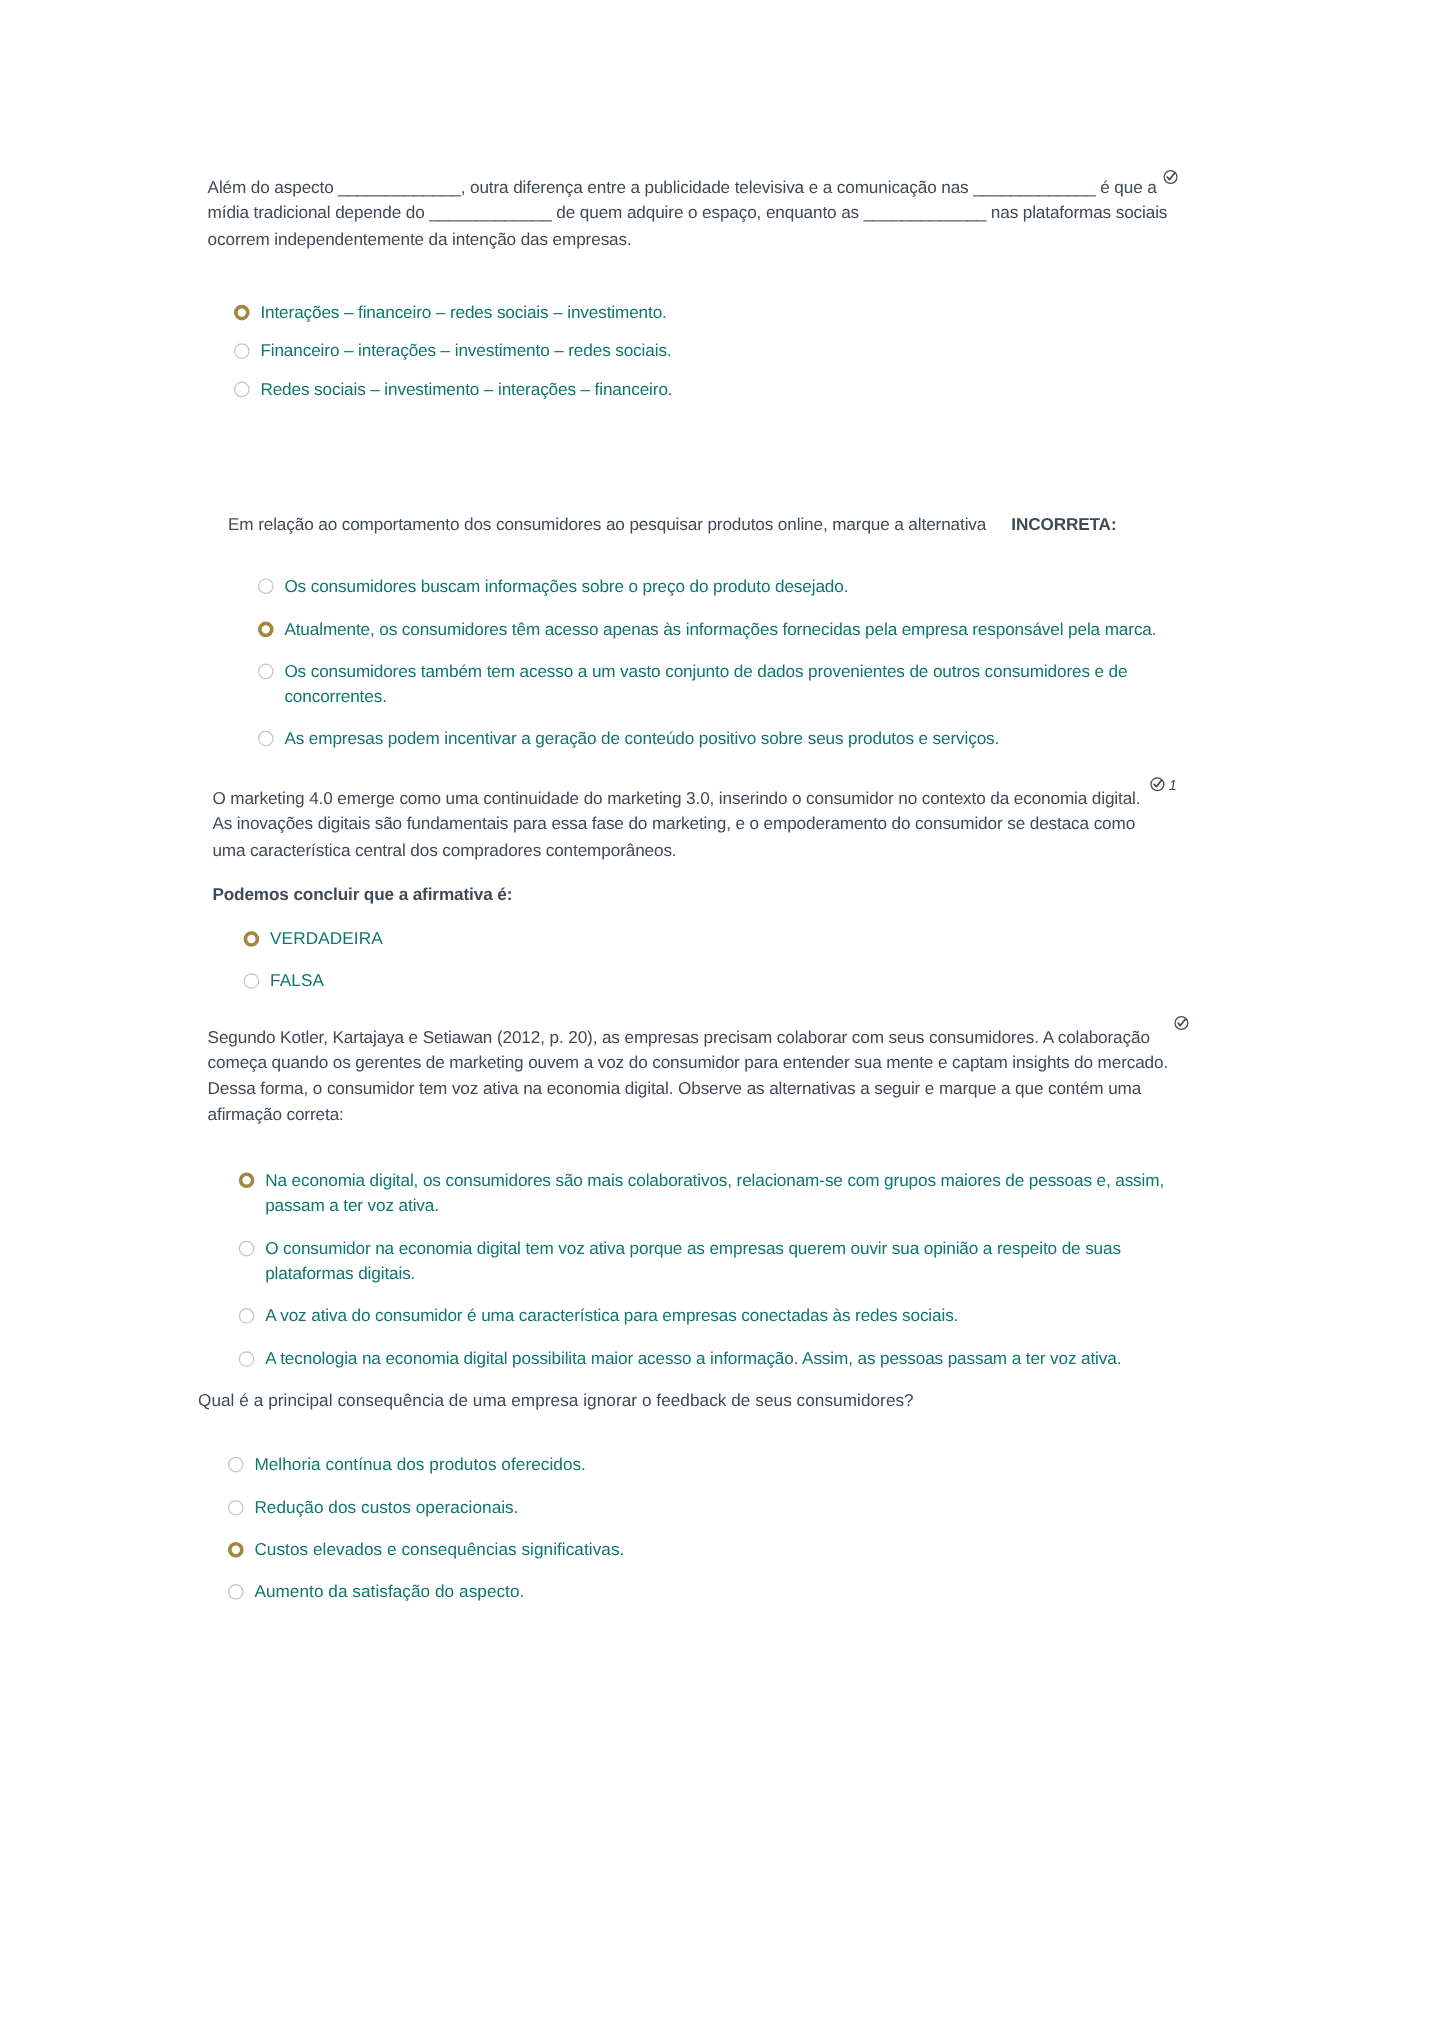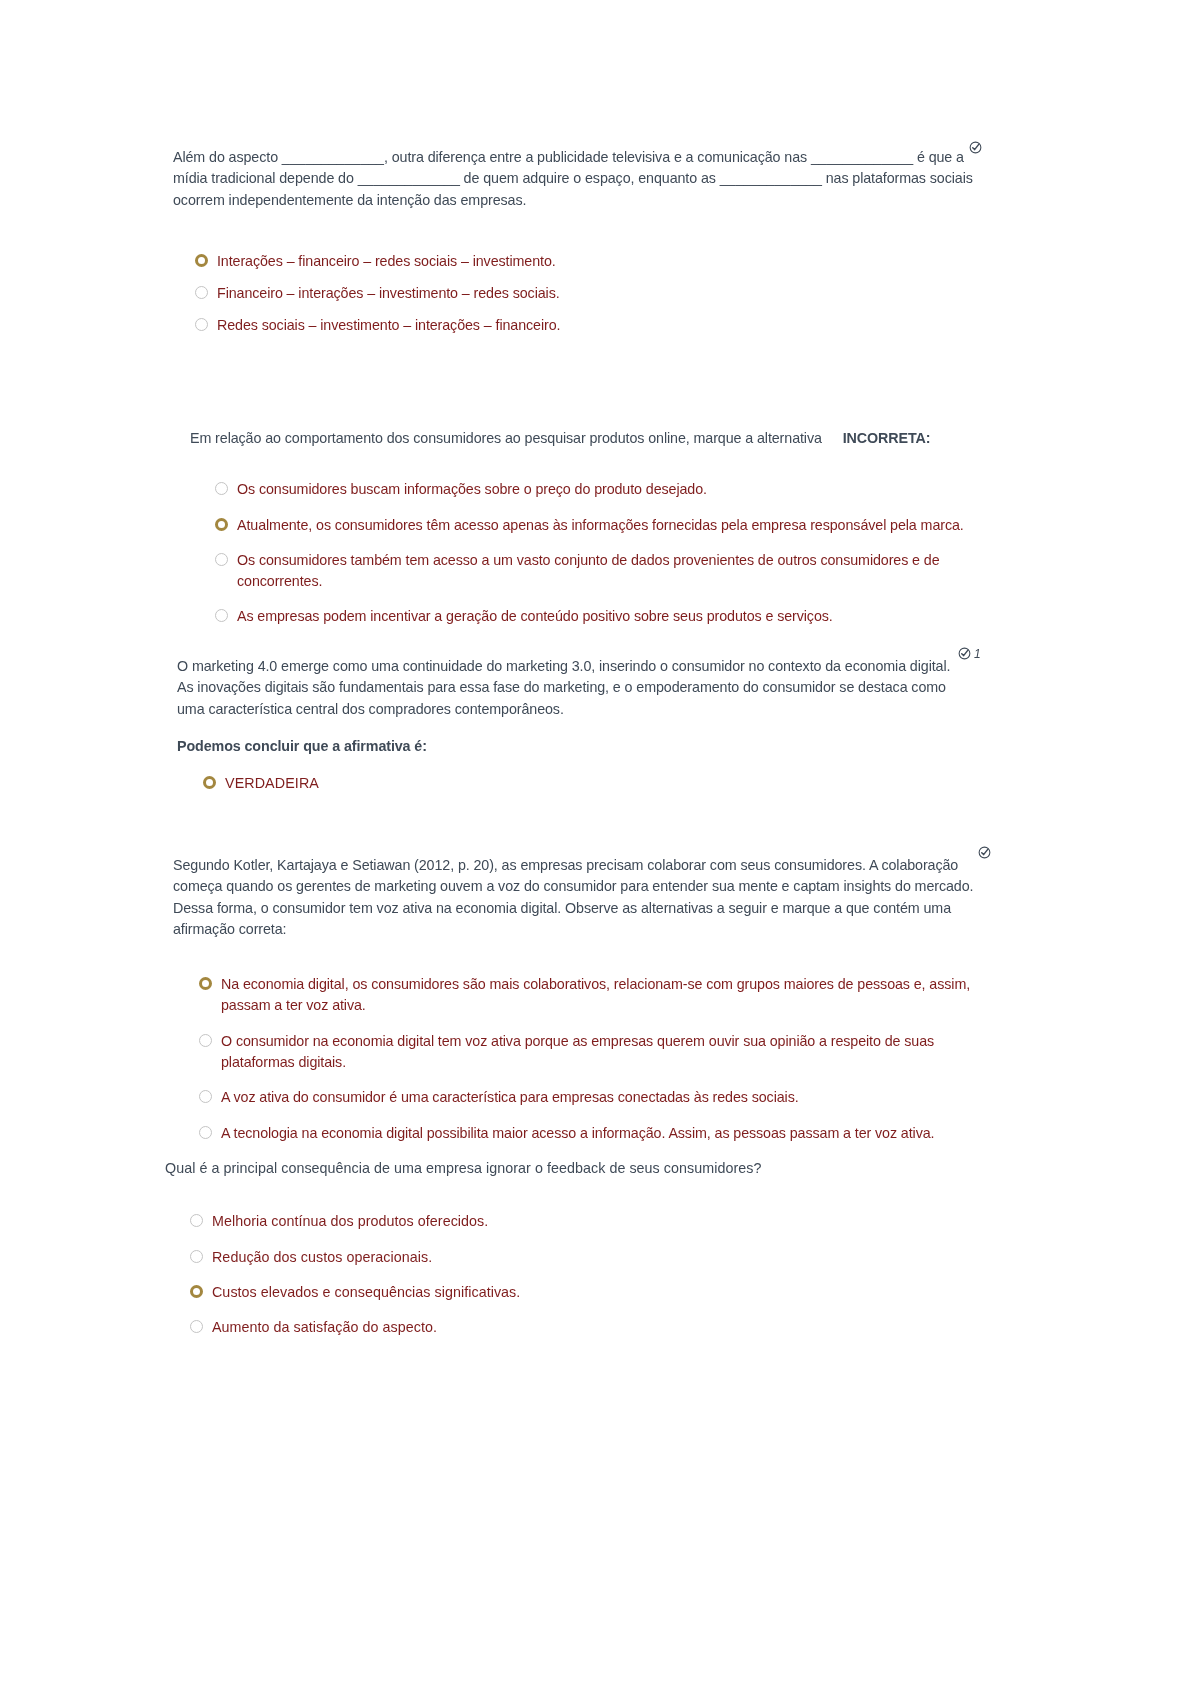--- a/index.html
+++ b/index.html
@@ -70,21 +70,21 @@
     margin-right: 9px;
     box-sizing: border-box;
   }
   .radio.checked {
     border: 3px solid #a3873f;
     background: #fff;
   }
   .opt-label {
     font-size: 14.3px;
     line-height: 1.49;
-    color: #7f1d1d;
+    color: #0f766e;
     letter-spacing: -0.1px;
   }
   .opt-label.caps {
     letter-spacing: 0.1px;
   }
 
   
   .check-wrap {
     position: absolute;
     display: flex;
@@ -176,20 +176,24 @@
   </div>
 
   <div class="qblock" id="q3">
     <p class="qstem">O marketing 4.0 emerge como uma continuidade do marketing 3.0, inserindo o consumidor no contexto da economia digital. As inovações digitais são fundamentais para essa fase do marketing, e o empoderamento do consumidor se destaca como uma característica central dos compradores contemporâneos.</p>
     <p class="qsub qsub-bold">Podemos concluir que a afirmativa é:</p>
     <ul class="options" id="q3-opts">
       <li class="opt opt-wide">
         <span class="radio checked"></span>
         <span class="opt-label caps">VERDADEIRA</span>
       </li>
+      <li class="opt opt-wide">
+        <span class="radio"></span>
+        <span class="opt-label caps">FALSA</span>
+      </li>
     </ul>
   </div>
   <div class="check-wrap" id="q3-check">
     <svg class="check-icon" viewBox="0 0 16 16">
       <circle cx="8" cy="8" r="6.6" fill="none" stroke="#3f4a57" stroke-width="1.3"></circle>
       <path d="M4.6 8.2 L6.9 10.6 L12.0 4.2" fill="none" stroke="#3f4a57" stroke-width="1.8" stroke-linecap="round" stroke-linejoin="round"></path>
     </svg>
     <span class="check-count">1</span>
   </div>
 

